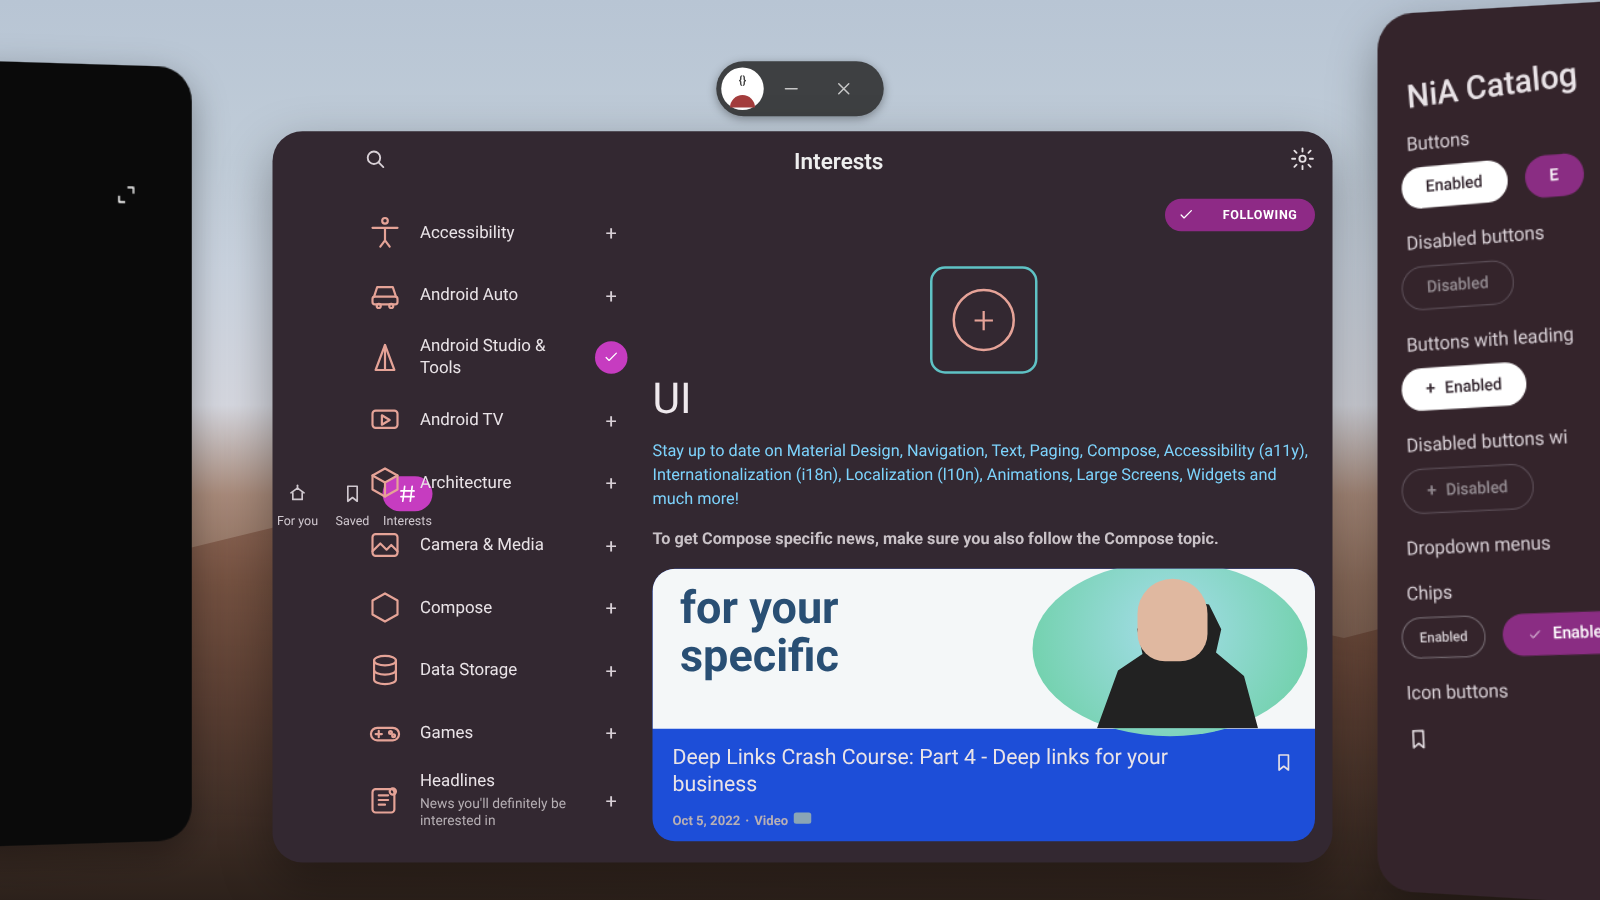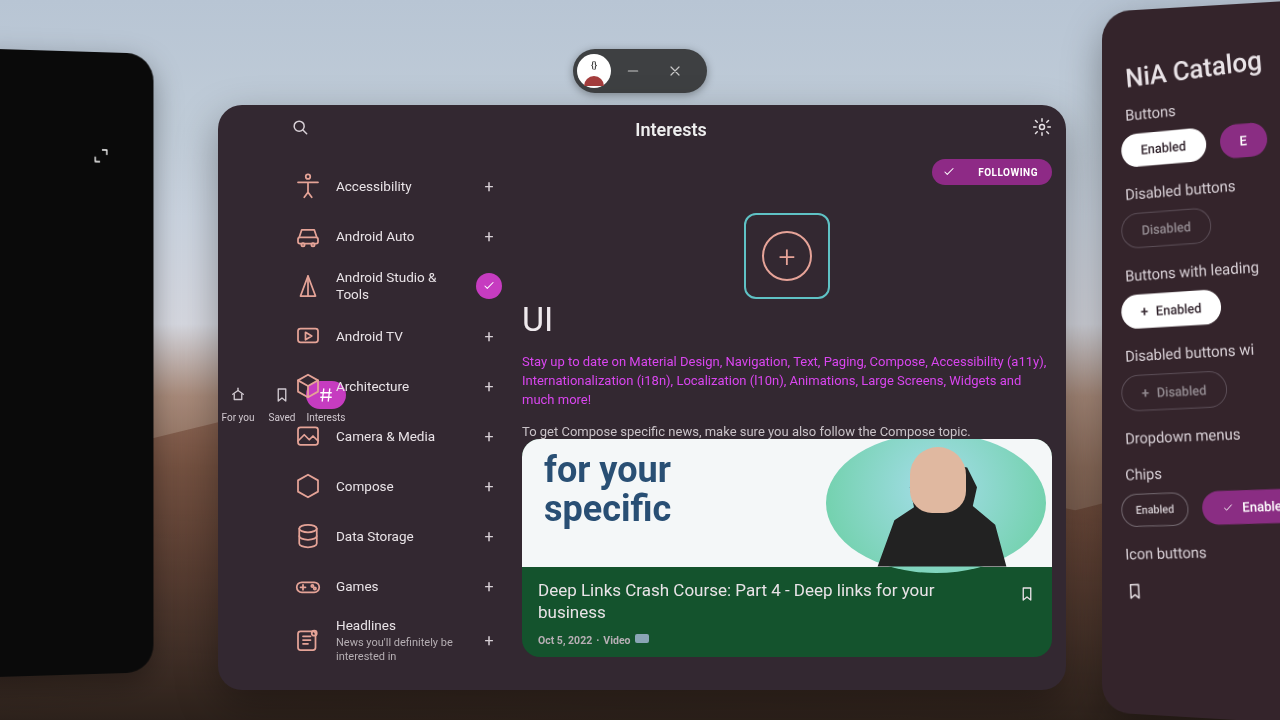--- a/index.html
+++ b/index.html
@@ -269,33 +269,35 @@
     font-weight:300;
   }
 
   .detail-title {
     font-size:34px;
     font-weight:400;
     color:#efe9ed;
   }
   .detail-desc {
     font-size:13px;
-    color:#d946ef;
+    color:#7dd3fc;
     line-height:1.45;
     margin-top:14px;
   }
   .detail-note {
     font-size:13px;
     color:#c9c2c7;
     margin-top:14px;
+    font-weight:bold;
   }
 
   
   .card {
-    background:#14532d;
+    margin-top:16px;
+    background:#1d4ed8;
     border-radius:18px;
     overflow:hidden;
     flex-shrink:0;
   }
   .card-media {
     height:128px;
     background:#f4f7f8;
     position:relative;
     display:flex;
   }

